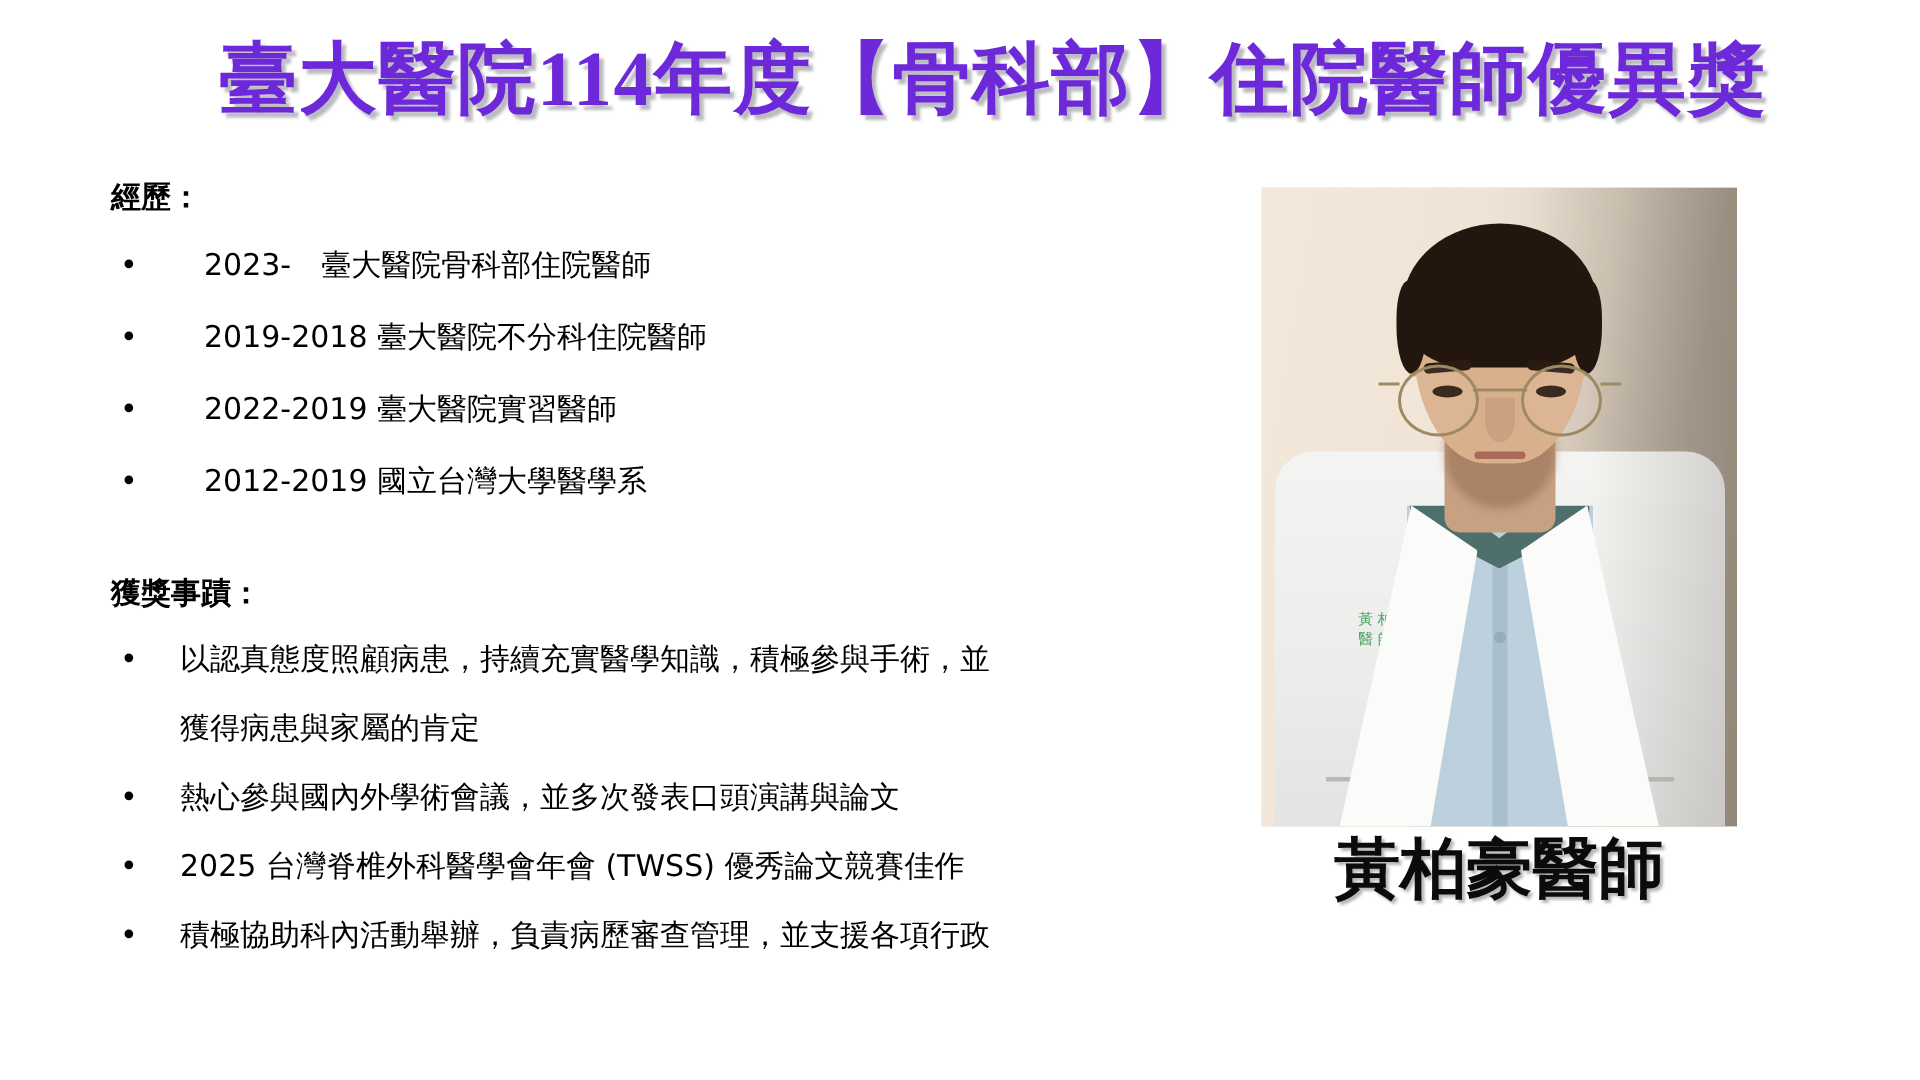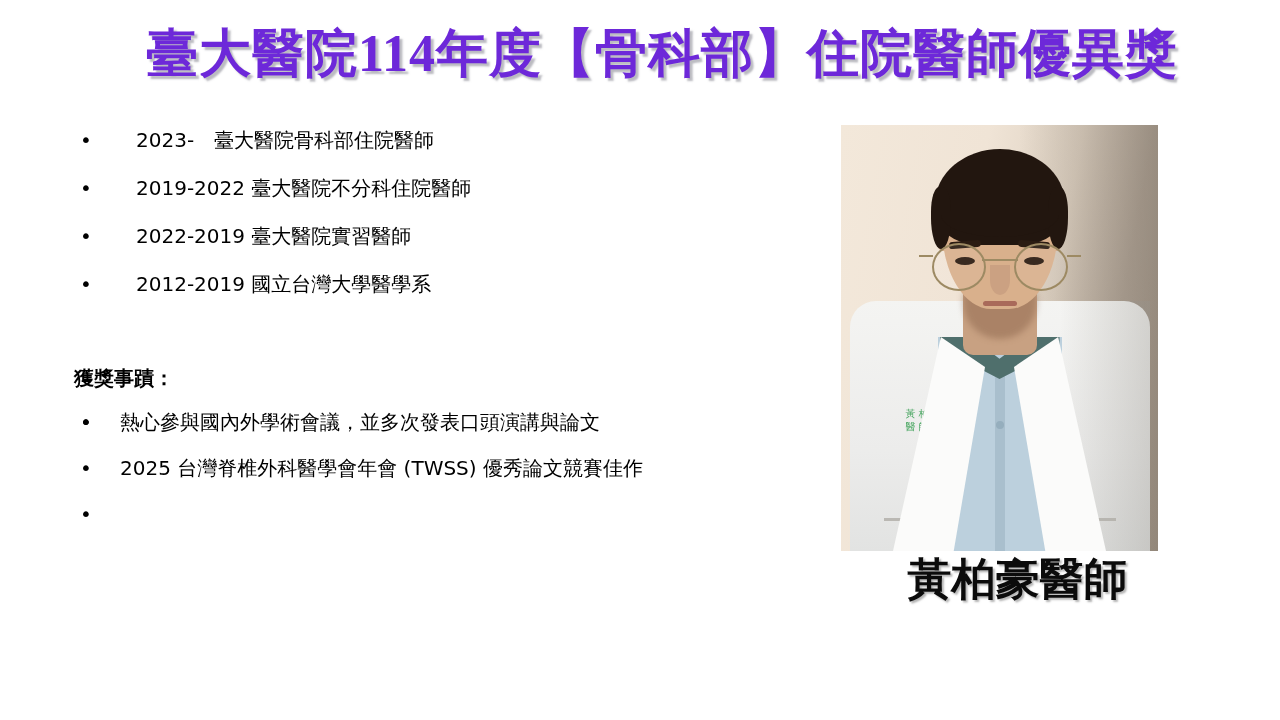--- a/index.html
+++ b/index.html
@@ -78,21 +78,21 @@
   }
 
   
   .experience .bullet-item {
     line-height: 48px;
     padding-left: 62px;
   }
   .experience .bullet-item .dot { line-height: 48px; }
 
   
-  .awards { margin-top: 55px; }
+  .awards { margin-top: 36px; }
   .awards .bullet-item {
     line-height: 46px;
     padding-left: 46px;
   }
   .awards .bullet-item .dot { line-height: 46px; left: 6px; }
 
   
   .photo-frame {
     position: absolute;
     left: 841px;
@@ -216,79 +216,83 @@
   .embroidery {
     position: absolute; left: 56px; bottom: 118px;
     font-family: "DejaVu Sans", sans-serif;
     color: #2f9b4b; font-size: 10px; line-height: 13px;
     letter-spacing: 3px; opacity: 0.85; white-space: nowrap;
   }
 
   
   .name-caption {
     position: absolute;
-    left: 859px;
+    left: 841px;
     top: 552px;
     width: 317px;
     text-align: center;
     font-family: "Liberation Serif", serif;
     font-weight: bold;
     font-size: 44px;
     line-height: 56px;
     color: #0b0b0b;
     text-shadow: 2px 2px 2px rgba(120,120,120,0.55);
     white-space: nowrap;
   }
 </style>
 </head>
 <body>
 
 <div class="slide-title">臺大醫院114年度【骨科部】住院醫師優異獎</div>
 
 <div class="content-col">
 
   <div class="section experience">
+    <div class="section-heading">經歷：</div>
 
     <ul class="bullet-list">
       <li class="bullet-item">
         <span class="dot">•</span>
         <span class="bullet-text">2023-　臺大醫院骨科部住院醫師</span>
       </li>
       <li class="bullet-item">
         <span class="dot">•</span>
-        <span class="bullet-text">2019-2022 臺大醫院不分科住院醫師</span>
+        <span class="bullet-text">2019-2018 臺大醫院不分科住院醫師</span>
       </li>
       <li class="bullet-item">
         <span class="dot">•</span>
         <span class="bullet-text">2022-2019 臺大醫院實習醫師</span>
       </li>
       <li class="bullet-item">
         <span class="dot">•</span>
         <span class="bullet-text">2012-2019 國立台灣大學醫學系</span>
       </li>
     </ul>
   </div>
 
   <div class="section awards">
     <div class="section-heading">獲獎事蹟：</div>
 
     <ul class="bullet-list">
       <li class="bullet-item">
         <span class="dot">•</span>
+        <span class="bullet-text">以認真態度照顧病患，持續充實醫學知識，積極參與手術，並</span>
+        <span class="cont-line">獲得病患與家屬的肯定</span>
       </li>
       <li class="bullet-item">
         <span class="dot">•</span>
         <span class="bullet-text">熱心參與國內外學術會議，並多次發表口頭演講與論文</span>
       </li>
       <li class="bullet-item">
         <span class="dot">•</span>
         <span class="bullet-text">2025 台灣脊椎外科醫學會年會 (TWSS) 優秀論文競賽佳作</span>
       </li>
       <li class="bullet-item">
         <span class="dot">•</span>
+        <span class="bullet-text">積極協助科內活動舉辦，負責病歷審查管理，並支援各項行政</span>
       </li>
     </ul>
   </div>
 </div>
 
 <div class="photo-frame">
   <div class="wall"></div>
   <div class="wall-shadow"></div>
 
   <div class="subject">

